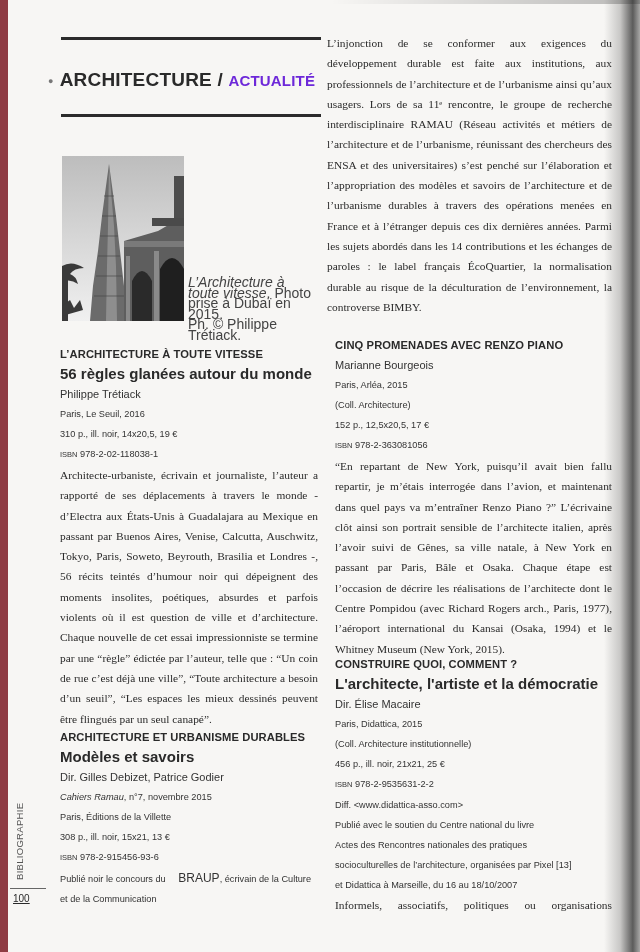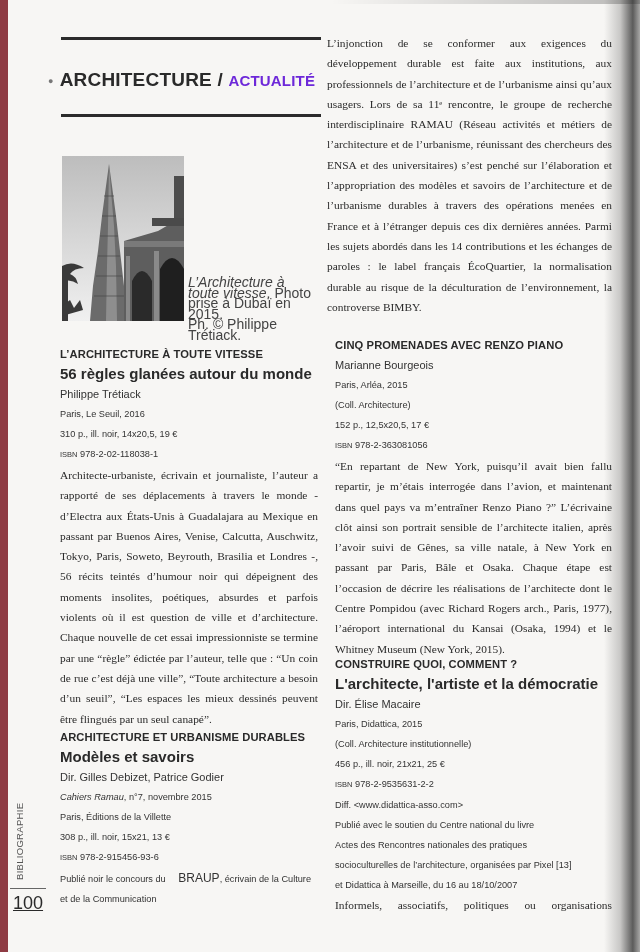--- a/index.html
+++ b/index.html
@@ -31,21 +31,21 @@
   .author { font-size:11px; color:#333; line-height:20px; white-space:nowrap; }
   .meta { font-size:9.2px; color:#333; line-height:20px; white-space:nowrap; }
   .meta i { font-style:italic;text-align:center; }
   .isbn-sc { font-size:7.5px; }
   .sc { font-size:12px;padding-left:10px; }
   .body-text { font-family:"Liberation Serif", serif; font-size:11.4px; line-height:20.3px; color:#2a2a2a; text-align:justify; }
 
   .vert { position:absolute; left:14px; top:880px; transform-origin:left top; transform:rotate(-90deg);
     font-family:"Liberation Sans", sans-serif; font-size:9.5px; color:#555; letter-spacing:0.3px; white-space:nowrap; }
   .pgline { position:absolute; left:10px; top:888px; width:36px; height:1px; background:#666; }
-  .pgnum { position:absolute; left:13px; top:893px; font-family:"Liberation Sans", sans-serif; font-size:18px; color:#2a2a2a;text-decoration:underline; }
+  .pgnum { position:absolute; left:13px; top:893px; font-family:"Liberation Sans", sans-serif; font-size:10px; color:#2a2a2a;text-decoration:underline; }
 </style>
 </head>
 <body>
 
 <div class="spine"></div>
 <div class="topedge"></div>
 
 <div class="rule" style="top:37px;"></div>
 <div class="section-title">
   <span class="bullet">●</span><span>ARCHITECTURE / </span><span class="accent">ACTUALITÉ</span>

